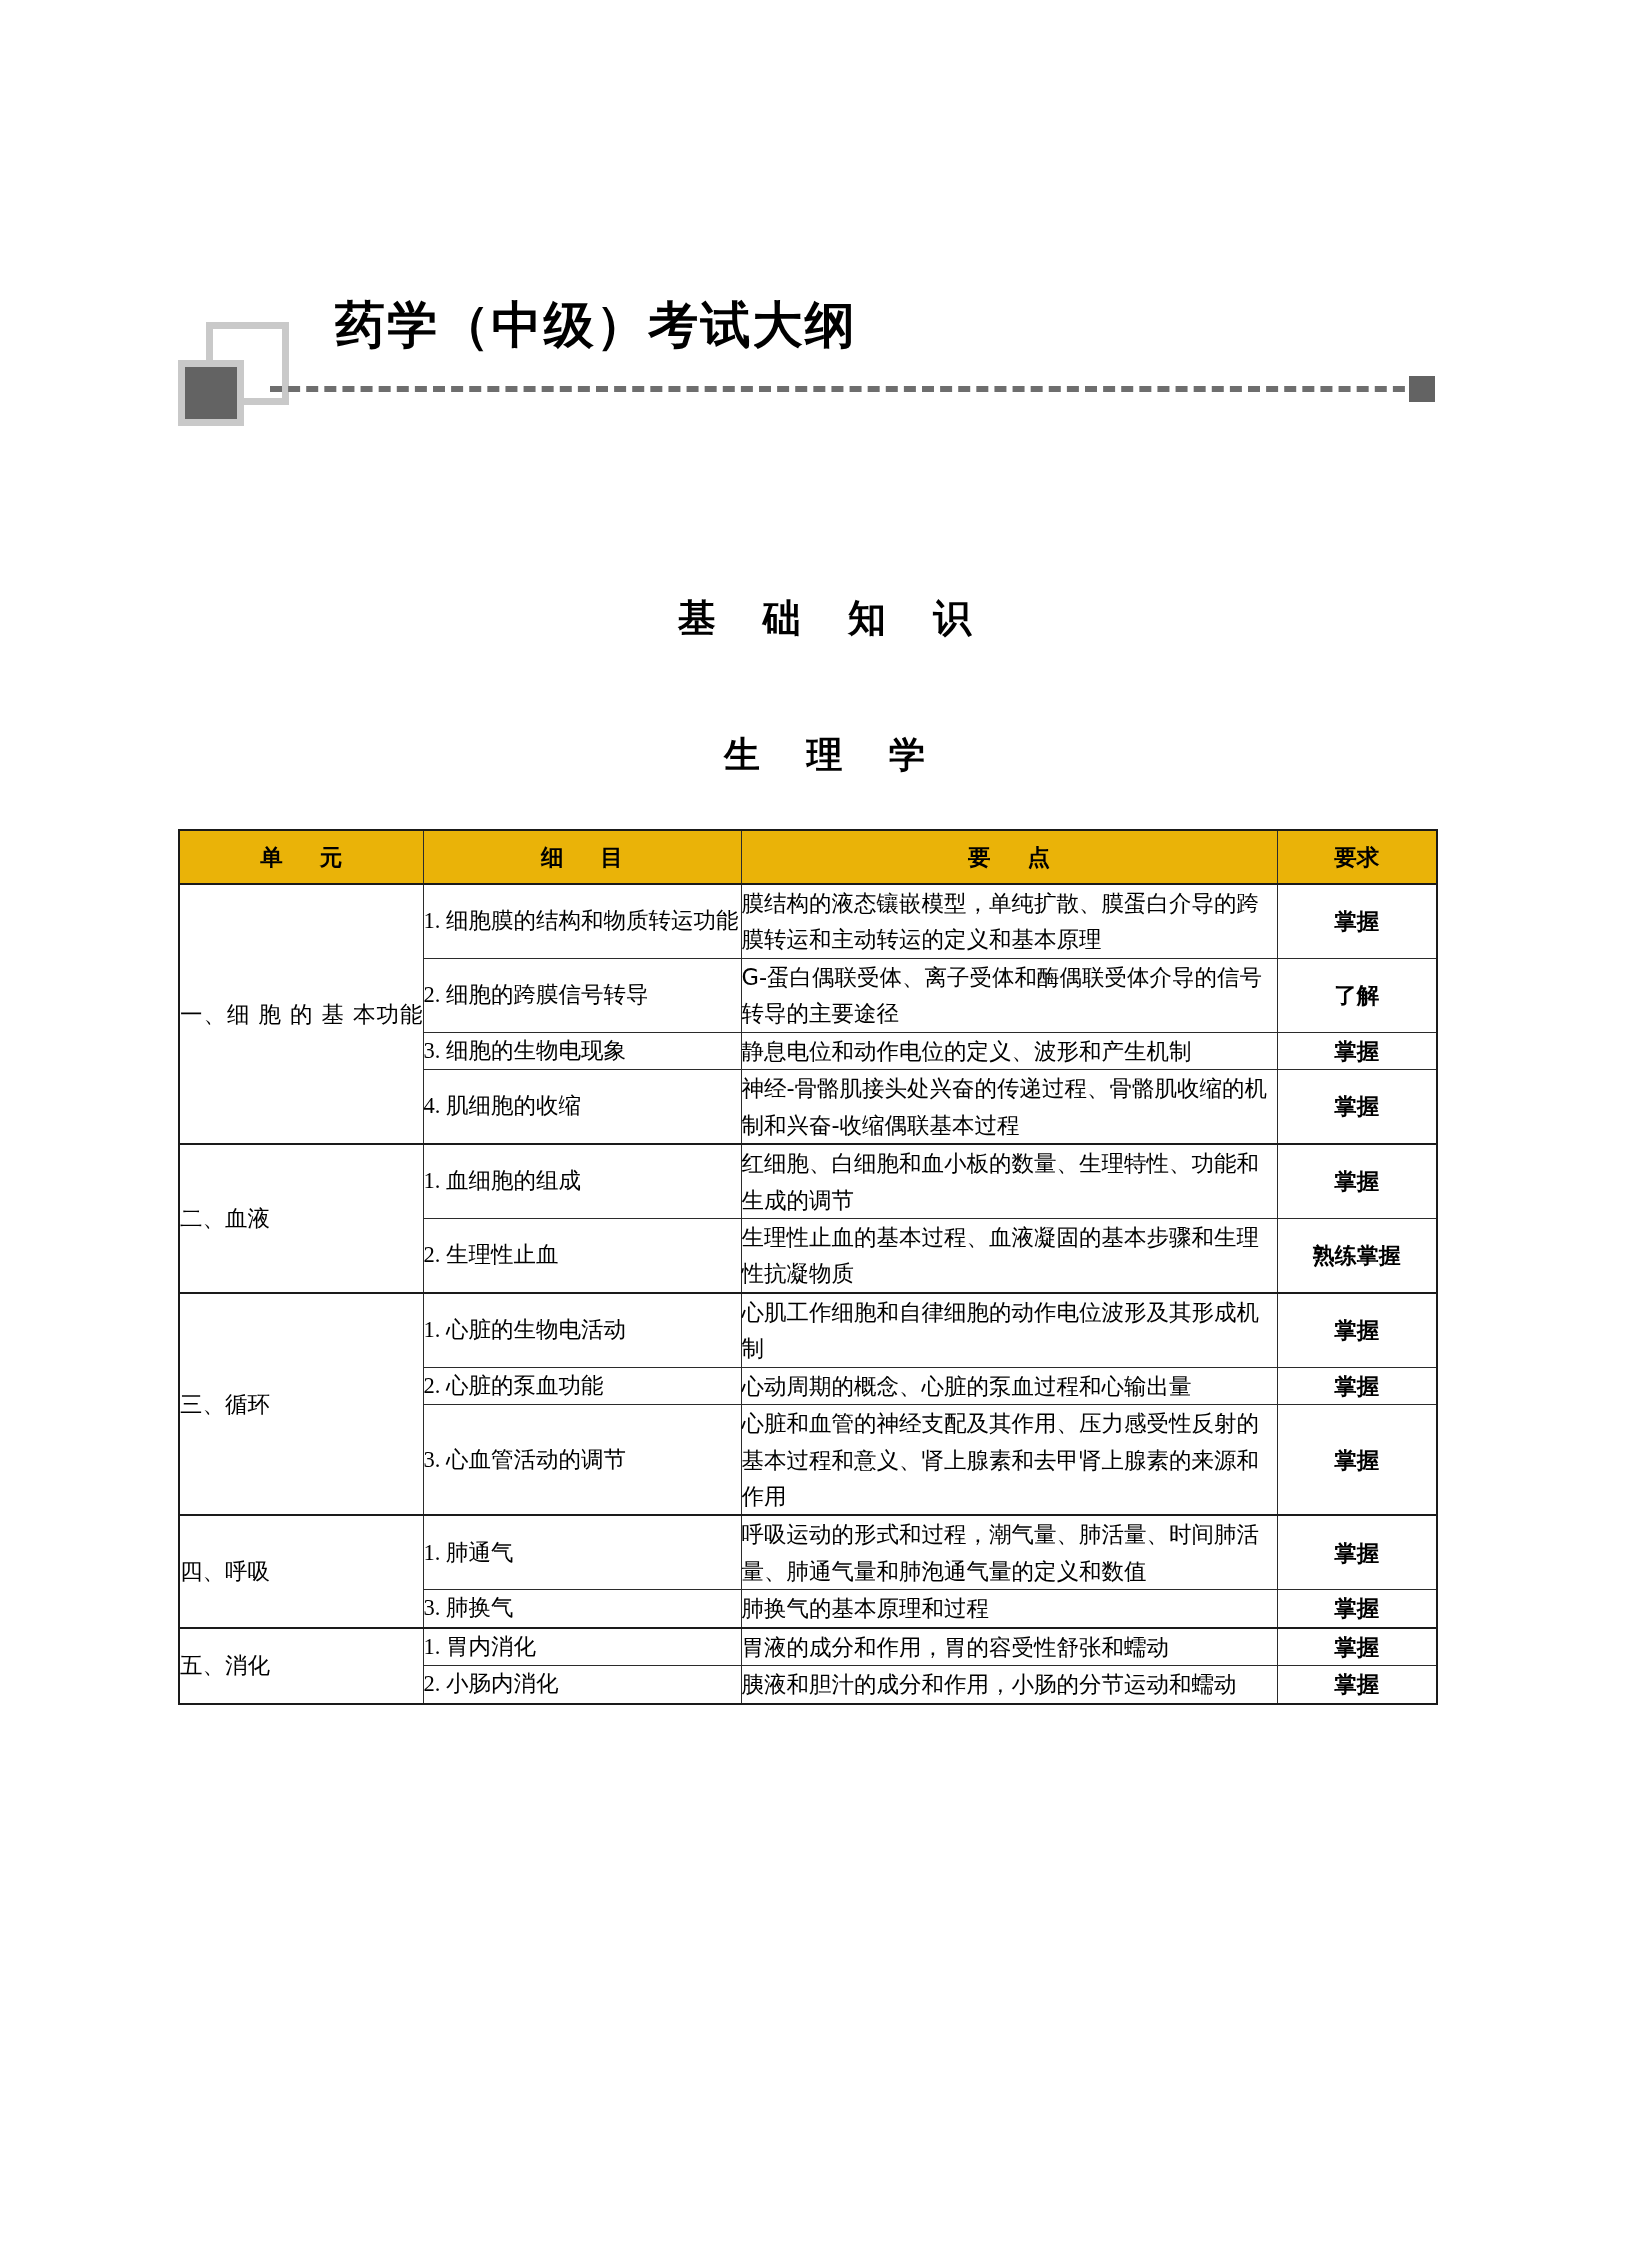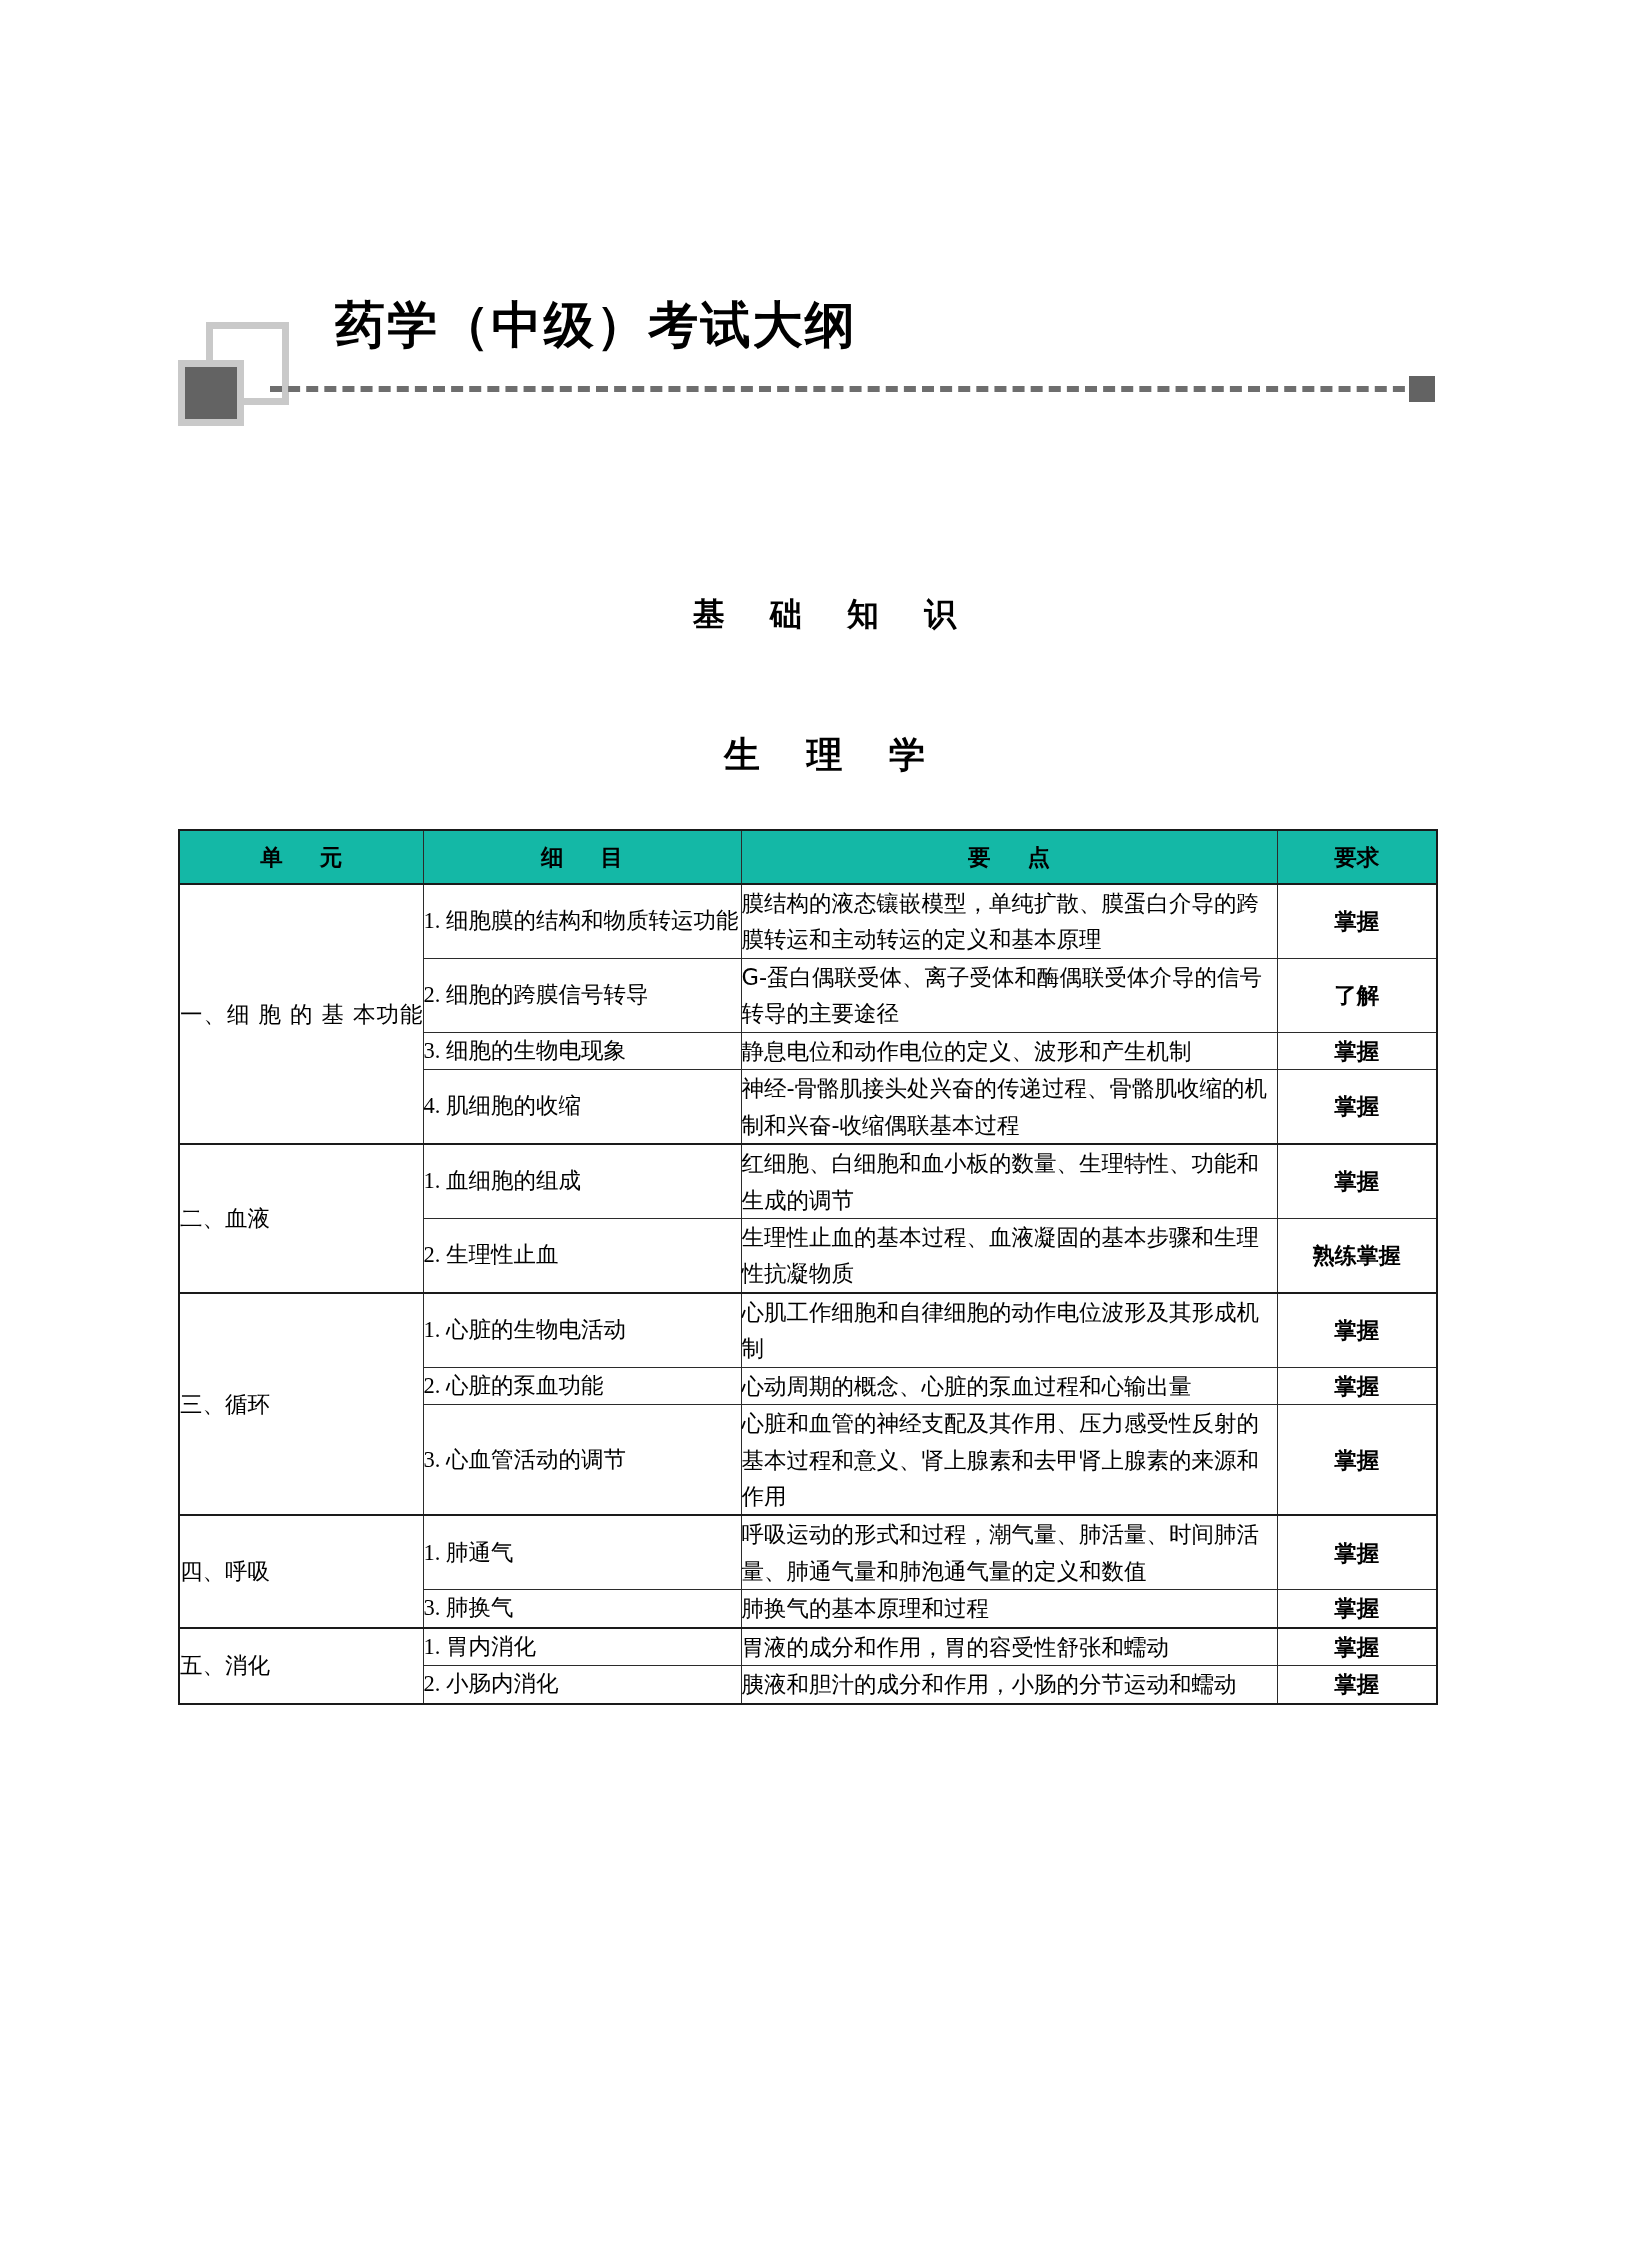--- a/index.html
+++ b/index.html
@@ -79,21 +79,21 @@
   .section-title {
     position: absolute;
     width: 1649px;
     text-align: center;
     font-weight: 700;
     font-family: "DejaVu Sans", "Liberation Sans", sans-serif;
     color: #000;
   }
   .section-title-main {
     top: 593px;
-    font-size: 32px;
+    font-size: 38px;
     letter-spacing: 17px;
     text-indent: 17px;
   }
   .section-title-sub {
     top: 731px;
     font-size: 36px;
     letter-spacing: 17px;
     text-indent: 17px;
   }
 
@@ -122,21 +122,21 @@
     vertical-align: middle;
     font-size: 22.5px;
     line-height: 1.62;
     color: #000;
   }
 
   
   table.syllabus { border: 2.8px solid #1a1a1a; }
 
   thead th {
-    background: #14b8a6;
+    background: #eab308;
     font-weight: 700;
     text-align: center;
     height: 52px;
     font-size: 23px;
   }
   thead th .hdr-sp3 { letter-spacing: 14.6px; text-indent: 14.6px; display: inline-block; }
   thead th .hdr-sp0 { letter-spacing: 0; display: inline-block; }
 
   td.cell-unit {
     text-align: left;

